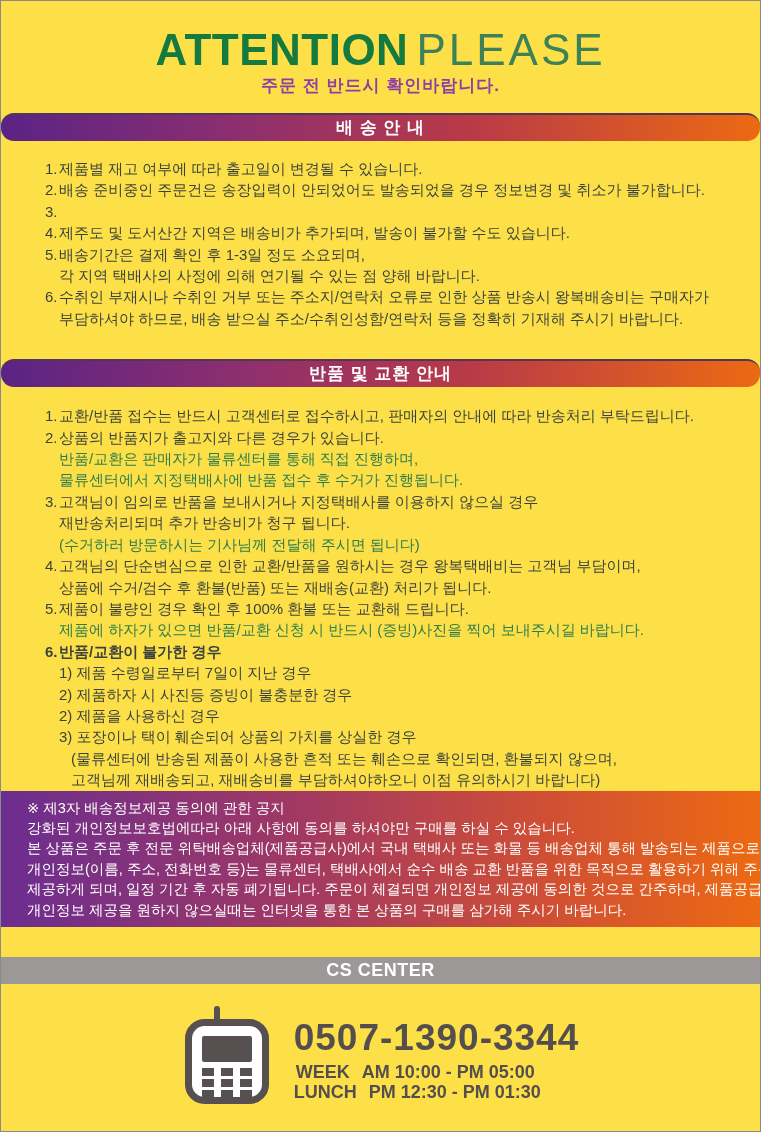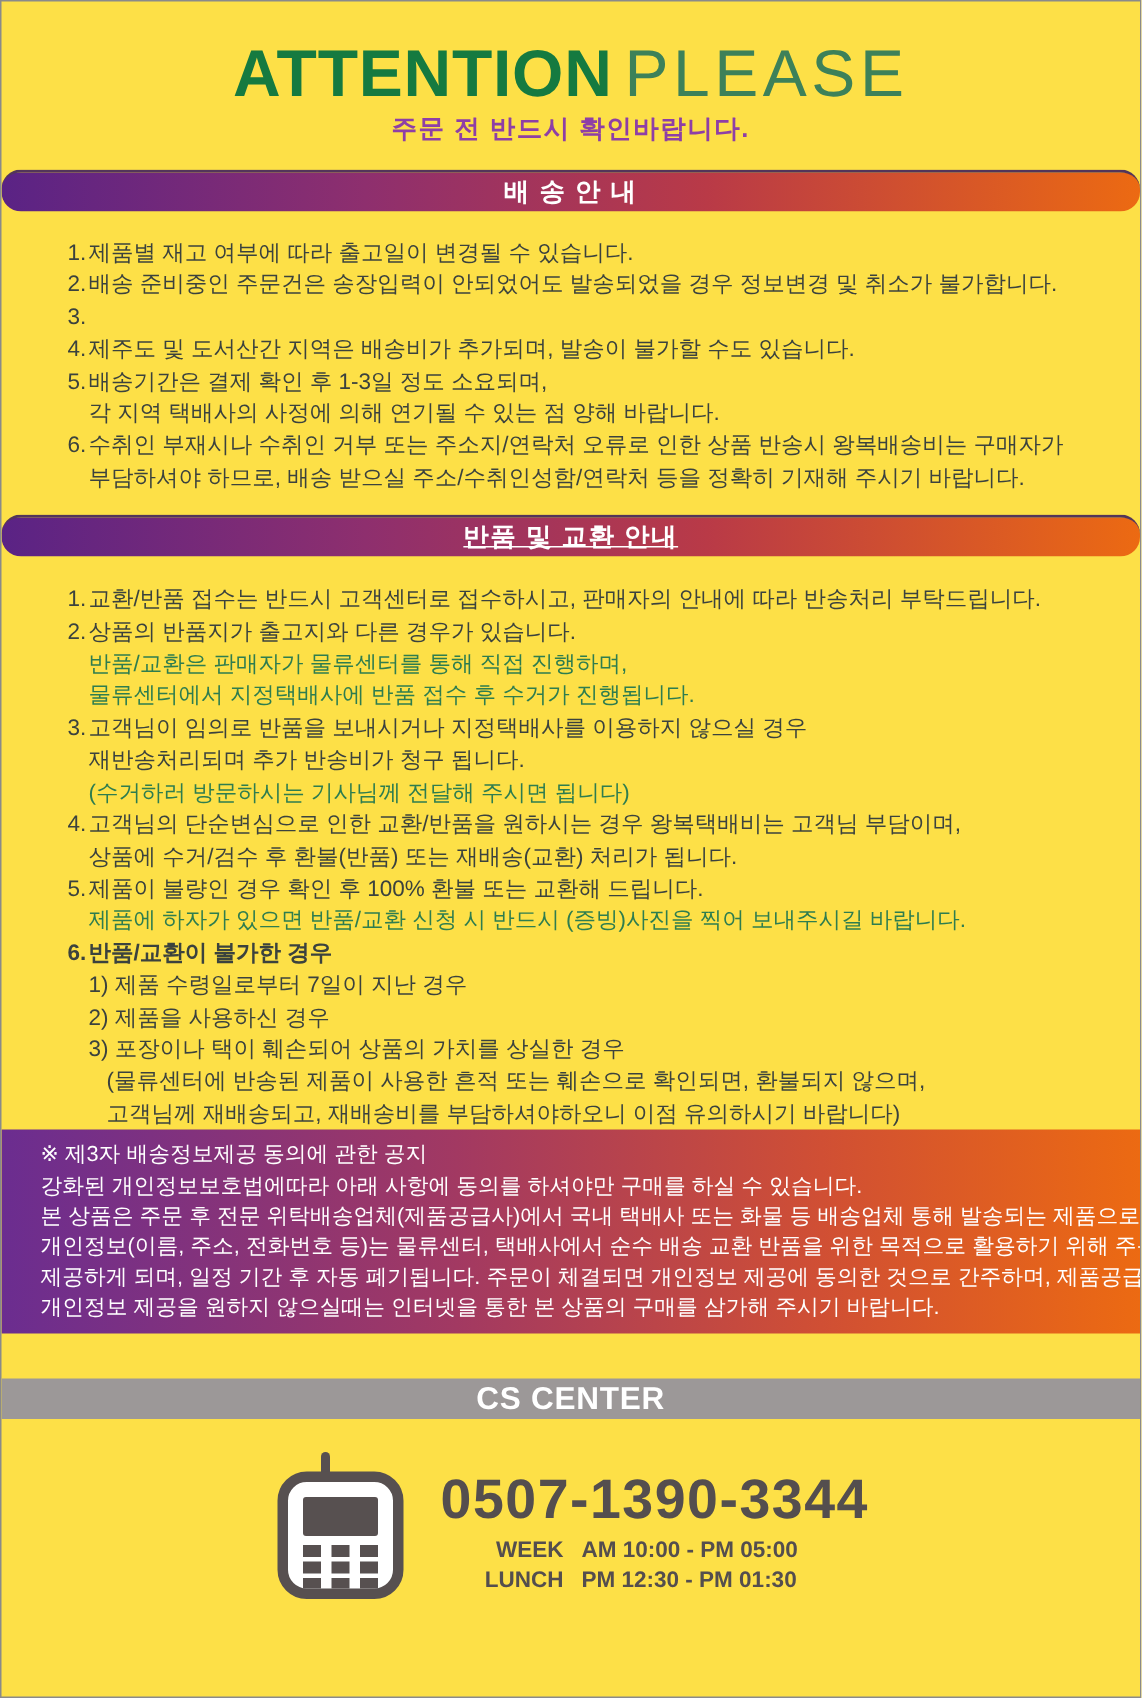--- a/index.html
+++ b/index.html
@@ -15,48 +15,48 @@
   .hero-title .t-bold { font-weight:800; color:var(--title_green,#157a40); letter-spacing:0.5px; }
   .hero-title .t-light { font-weight:300; color:var(--title_light_green,#3d8159); letter-spacing:3px; margin-left:8px; }
   .hero-sub { margin-top:2px; font-size:17px; line-height:22px; font-weight:700; color:var(--subtitle_purple,#8e3fa6); letter-spacing:1px; }
   
   .grad-bar {
     height:28px; margin-top:16px; text-align:center;
     background:linear-gradient(90deg, var(--grad_start,#5a2385) 0%, #8e2f6e 32%, var(--grad_mid,#b93a47) 62%, var(--grad_end,#ec6a12) 100%);
     border-top:2px solid #53355a;
     color:#fff; font-weight:700; font-size:17px; line-height:25px; letter-spacing:1px;border-radius:13px;
   }
-  .grad-bar.returns { margin-top:14px;text-decoration:underline; }
+  .grad-bar.returns { margin-top:30px; }
   
   .notice-list { padding:17px 18px 0 44px; font-size:15px; color:var(--body_text,#3b423e); }
   .notice-list.returns { padding-top:18px; }
   .list-line { display:flex; line-height:21.4px; }
   .list-line .num { flex:0 0 14px; white-space:nowrap; }
   .list-line .txt { white-space:nowrap; }
   .list-line.green { color:var(--accent_green,#2e7d4f); }
   .list-line.bold { font-weight:700; }
   .list-line.indent .txt { margin-left:12px; }
   
   .privacy-box {
     margin-top:0; height:136px; width:100%;
     background:linear-gradient(90deg, #6b2d90 0%, #a23962 40%, #d04f34 72%, var(--grad_end,#ec6a12) 100%);
     padding:7px 26px; color:#fff;
   }
   .privacy-text { font-size:14.5px; line-height:20.4px; white-space:pre; }
   
   .cs-bar {
     margin-top:30px; height:27px; background:var(--cs_bar_gray,#9c9898);
-    color:#fff; text-align:center; font-weight:700; font-size:21px; line-height:27px; letter-spacing:0.5px;
+    color:#fff; text-align:center; font-weight:700; font-size:18px; line-height:27px; letter-spacing:0.5px;
   }
   .cs-content { display:flex; justify-content:center; align-items:flex-start; gap:22px; margin-top:22px; }
   .phone-icon-wrap { width:90px; height:98px; }
   .cs-right { padding-top:13px; }
   .phone-number { font-size:37px; font-weight:800; color:var(--phone_gray,#544e4e); letter-spacing:1px; line-height:38px; white-space:nowrap; }
   .hours { margin-top:5px; }
-  .hours-row { display:flex; font-size:15px; font-weight:700; color:var(--phone_gray,#544e4e); line-height:20px;margin-left:26px; }
+  .hours-row { display:flex; font-size:18px; font-weight:700; color:var(--phone_gray,#544e4e); line-height:20px; }
   .hours-row .hlabel { flex:0 0 56px; text-align:right; }
   .hours-row .hvalue { margin-left:12px; white-space:nowrap; }
 </style>
 </head>
 <body>
 
 <div class="page">
 
   <div class="hero">
     <div class="hero-title">
@@ -155,20 +155,21 @@
       <div class="list-line bold">
         <span class="num">6.</span>
         <span class="txt">반품/교환이 불가한 경우</span>
       </div>
       <div class="list-line">
         <span class="num"></span>
         <span class="txt">1) 제품 수령일로부터 7일이 지난 경우</span>
       </div>
       <div class="list-line">
         <span class="num"></span>
+        <span class="txt">2) 제품하자 시 사진등 증빙이 불충분한 경우</span>
       </div>
       <div class="list-line">
         <span class="num"></span>
         <span class="txt">2) 제품을 사용하신 경우</span>
       </div>
       <div class="list-line">
         <span class="num"></span>
         <span class="txt">3) 포장이나 택이 훼손되어 상품의 가치를 상실한 경우</span>
       </div>
       <div class="list-line indent">

